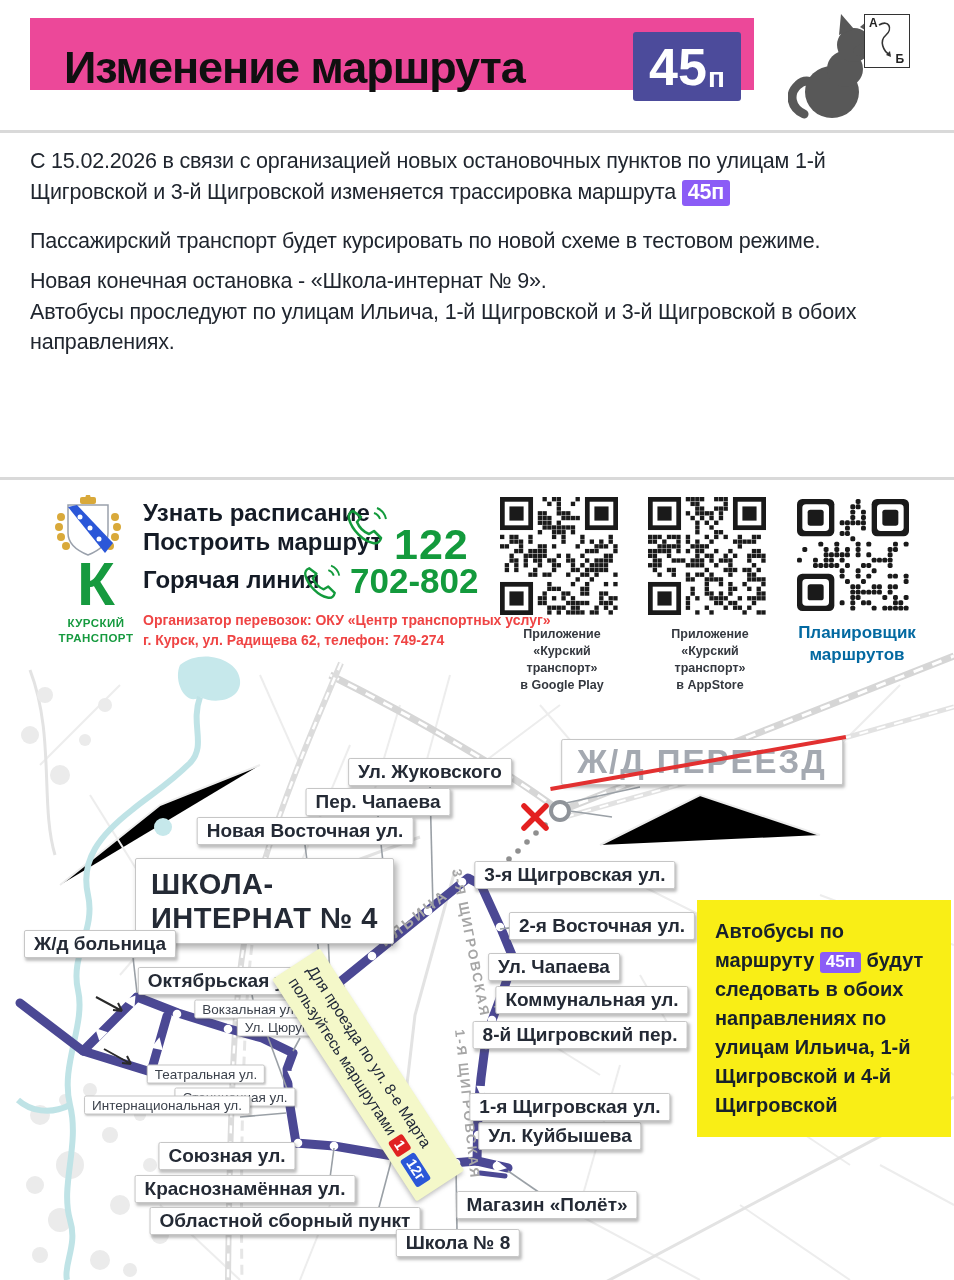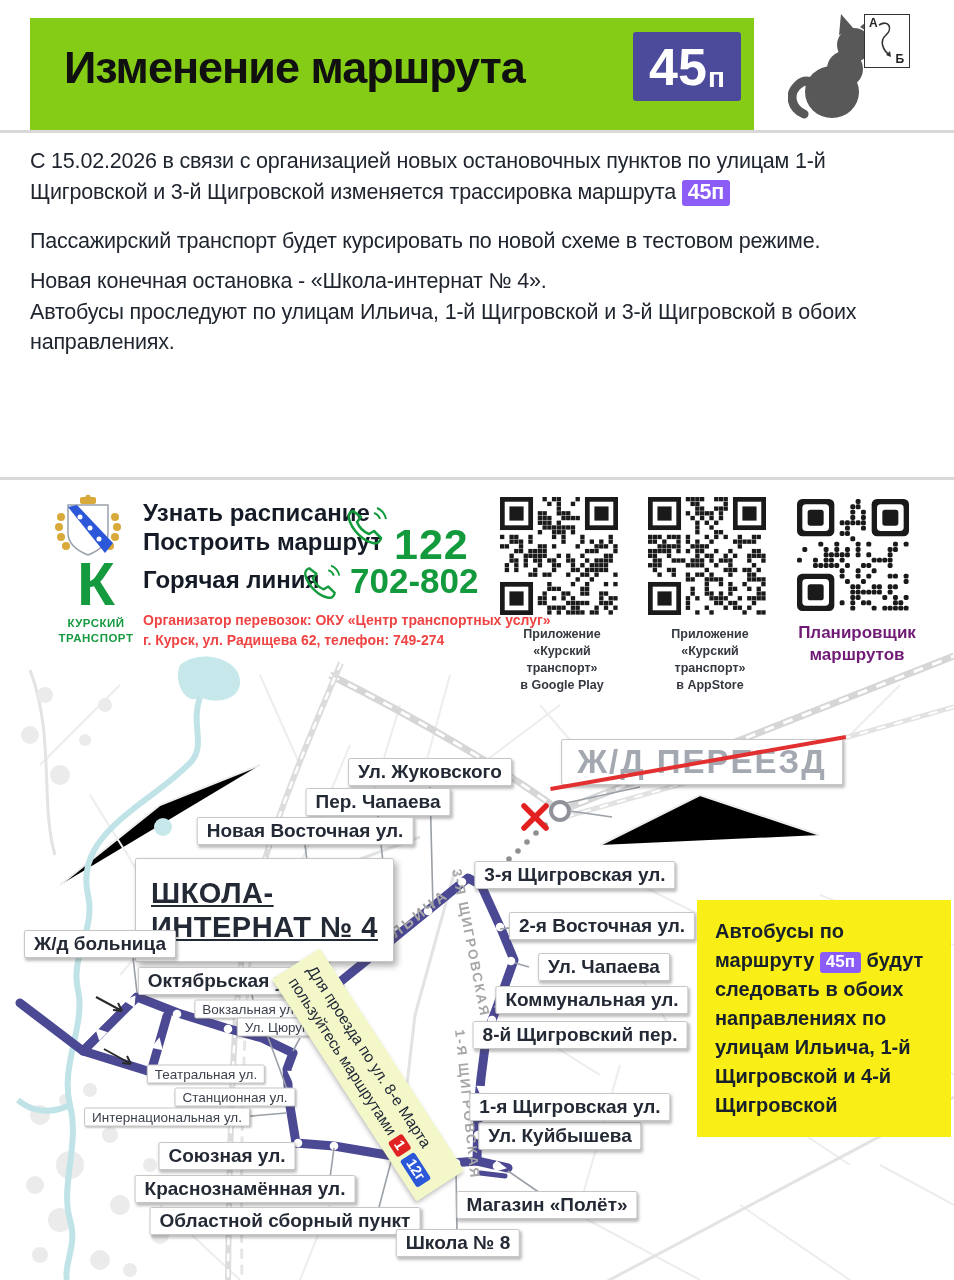--- a/index.html
+++ b/index.html
@@ -1,20 +1,20 @@
 <!DOCTYPE html>
 <html><head>
 <meta charset="utf-8">
 <style>
   html,body{margin:0;padding:0;background:#fff;}
   body{font-family:"Liberation Sans", sans-serif;}
   #page{position:relative;width:954px;height:1280px;background:#fff;overflow:hidden;}
 
   
-  .header-band{position:absolute;left:30px;top:18px;width:724px;height:114px;background:#84cc16;}
+  .header-band{position:absolute;left:30px;top:18px;width:724px;height:72px;background:#ec4899;}
   .header-title{position:absolute;left:34px;top:24px;font-size:45px;font-weight:700;color:#101010;letter-spacing:-1px;}
   .header-badge{position:absolute;left:603px;top:14px;width:108px;height:69px;background:#4c4b9b;border-radius:3px;
     color:#fff;display:flex;align-items:center;justify-content:center;}
   .header-badge .num{font-size:52px;font-weight:700;line-height:1;}
   .header-badge .suf{font-size:28px;font-weight:700;align-self:flex-end;margin-bottom:7px;margin-left:1px;}
   .cat-wrap{position:absolute;left:788px;top:8px;width:166px;height:115px;}
   .cat-card{position:absolute;left:76px;top:6px;width:44px;height:52px;background:#fff;border:1.5px solid #333;}
   .cat-card .a{position:absolute;left:4px;top:1px;font-size:12px;font-weight:700;color:#222;}
   .cat-card .b{position:absolute;right:5px;bottom:1px;font-size:12px;font-weight:700;color:#222;}
 
@@ -33,29 +33,29 @@
   .hotline{position:absolute;left:143px;top:566px;font-size:24px;font-weight:700;color:#141b26;}
   .phone-mid{position:absolute;left:350px;top:561px;font-size:35px;font-weight:700;color:#139a3c;}
   .org{position:absolute;left:143px;top:610px;font-size:14px;font-weight:700;color:#ef4444;line-height:1.45;}
   .brand{position:absolute;left:52px;top:556px;width:88px;text-align:center;}
   .brand-k{font-size:62px;font-weight:700;color:#169a3f;line-height:.9;}
   .brand-txt{font-size:11.5px;font-weight:700;color:#169a3f;letter-spacing:.5px;line-height:1.3;margin-top:4px;}
 
   
   .qr{position:absolute;}
   .qr-cap{margin-top:7px;text-align:center;font-size:12.5px;font-weight:700;color:#34383f;line-height:1.35;}
-  .qr-cap.big{font-size:17px;color:#701a75;line-height:1.3;}
+  .qr-cap.big{font-size:17px;color:#0369a1;line-height:1.3;}
 
   
   #map{position:absolute;left:0;top:645px;width:954px;height:635px;overflow:hidden;}
   #map svg.base{position:absolute;left:0;top:0;}
   .map-label{position:absolute;transform:translate(-50%,-50%);background:#fff;border:1.5px solid #c6c6c6;border-radius:2px;
     padding:2px 9px;font-size:19px;font-weight:700;color:#242a35;white-space:nowrap;box-shadow:1.5px 2.5px 3px rgba(70,70,70,.35);}
   .map-label.small{font-size:13.5px;font-weight:400;padding:1px 7px;color:#3c424c;box-shadow:1px 1.5px 2px rgba(70,70,70,.3);}
-  .map-label.big{font-size:29px;letter-spacing:.5px;line-height:1.18;padding:17px 15px;transform:none;box-shadow:3px 4px 6px rgba(60,60,60,.4);text-decoration:underline;}
+  .map-label.big{font-size:29px;letter-spacing:.5px;line-height:1.18;padding:8px 15px;transform:none;box-shadow:3px 4px 6px rgba(60,60,60,.4);}
   .map-label.crossing{font-size:33px;font-weight:700;color:#a4a9b1;letter-spacing:2px;padding:3px 15px;overflow:visible;}
   .strike{position:absolute;left:-14px;right:-6px;top:48%;height:4px;background:#e23030;transform:rotate(-10deg);}
   .note{position:absolute;background:#f4f8c9;padding:7px 11px;font-size:16.5px;font-weight:500;color:#202838;line-height:1.4;
     border-radius:2px;box-shadow:1px 2px 3px rgba(80,80,80,.35);white-space:nowrap;}
   .note .badge{font-size:14.5px;padding:0 5px;}
   .note.rot{white-space:nowrap;transform:translate(-50%,-50%) rotate(57deg);font-size:15.5px;box-shadow:2px 2px 4px rgba(80,80,80,.35);}
   .info-box{position:absolute;left:697px;top:255px;width:218px;background:#f9ee16;padding:17px 18px;
     font-size:20px;font-weight:600;color:#17202b;line-height:1.45;}
   .info-box .badge{font-size:17px;}
 </style>
@@ -94,21 +94,21 @@
   </div>
 
   <div class="divider" style="top:130px"></div>
 
   <div class="para" style="top:146px">
     <span>С 15.02.2026 в связи с организацией новых остановочных пунктов по улицам 1-й Щигровской и 3-й Щигровской изменяется трассировка маршрута</span>
     <span class="badge indigo">45п</span>
   </div>
   <div class="para" style="top:226px">Пассажирский транспорт будет курсировать по новой схеме в тестовом режиме.</div>
   <div class="para" style="top:266px">
-    <span>Новая конечная остановка - «Школа-интернат № 4».</span><br>
+    <span>Новая конечная остановка - «Школа-интернат № 9».</span><br>
     <span>Автобусы проследуют по улицам Ильича, 1-й Щигровской и 3-й Щигровской в обоих направлениях.</span>
   </div>
 
   <div class="divider" style="top:477px"></div>
 
   <svg width="70" height="62" viewBox="0 0 70 62" style="position:absolute;left:53px;top:495px">
     <g fill="#d9a93a">
       <circle cx="8" cy="22" r="4"></circle>
         <circle cx="6" cy="32" r="4"></circle>
         <circle cx="8" cy="42" r="4"></circle>
@@ -887,31 +887,31 @@
       <span>ШКОЛА-</span><br>
       <span>ИНТЕРНАТ № 4</span>
     </div>
 
     <div class="map-label" style="left:100px;top:299px">Ж/д больница</div>
     <div class="map-label" style="left:225px;top:336px">Октябрьская ул.</div>
     <div class="map-label small" style="left:250px;top:364px">Вокзальная ул.</div>
     <div class="map-label small" style="left:282px;top:382px">Ул. Цюрупы</div>
     <div class="map-label small" style="left:206px;top:429px">Театральная ул.</div>
     <div class="map-label small" style="left:235px;top:452px">Станционная ул.</div>
-    <div class="map-label small" style="left:167px;top:472px">Интернациональная ул.</div>
+    <div class="map-label small" style="left:167px;top:460px">Интернациональная ул.</div>
     <div class="map-label" style="left:227px;top:511px">Союзная ул.</div>
     <div class="map-label" style="left:245px;top:544px">Краснознамённая ул.</div>
     <div class="map-label" style="left:285px;top:576px">Областной сборный пункт</div>
     <div class="map-label" style="left:458px;top:598px">Школа № 8</div>
     <div class="map-label" style="left:547px;top:560px">Магазин «Полёт»</div>
     <div class="map-label" style="left:560px;top:491px">Ул. Куйбышева</div>
     <div class="map-label" style="left:570px;top:462px">1-я Щигровская ул.</div>
     <div class="map-label" style="left:580px;top:390px">8-й Щигровский пер.</div>
     <div class="map-label" style="left:592px;top:355px">Коммунальная ул.</div>
-    <div class="map-label" style="left:604px;top:322px">Ул. Чапаева</div>
+    <div class="map-label" style="left:554px;top:322px">Ул. Чапаева</div>
     <div class="map-label" style="left:602px;top:281px">2-я Восточная ул.</div>
     <div class="map-label" style="left:575px;top:230px">3-я Щигровская ул.</div>
 
 
     <div class="note rot" style="left:368px;top:430px">
       <span>Для проезда по ул. 8-е Марта</span><br>
       <span>пользуйтесь маршрутами</span>
       <span class="badge red">1</span>
       <span class="badge blue">12г</span>
     </div>

